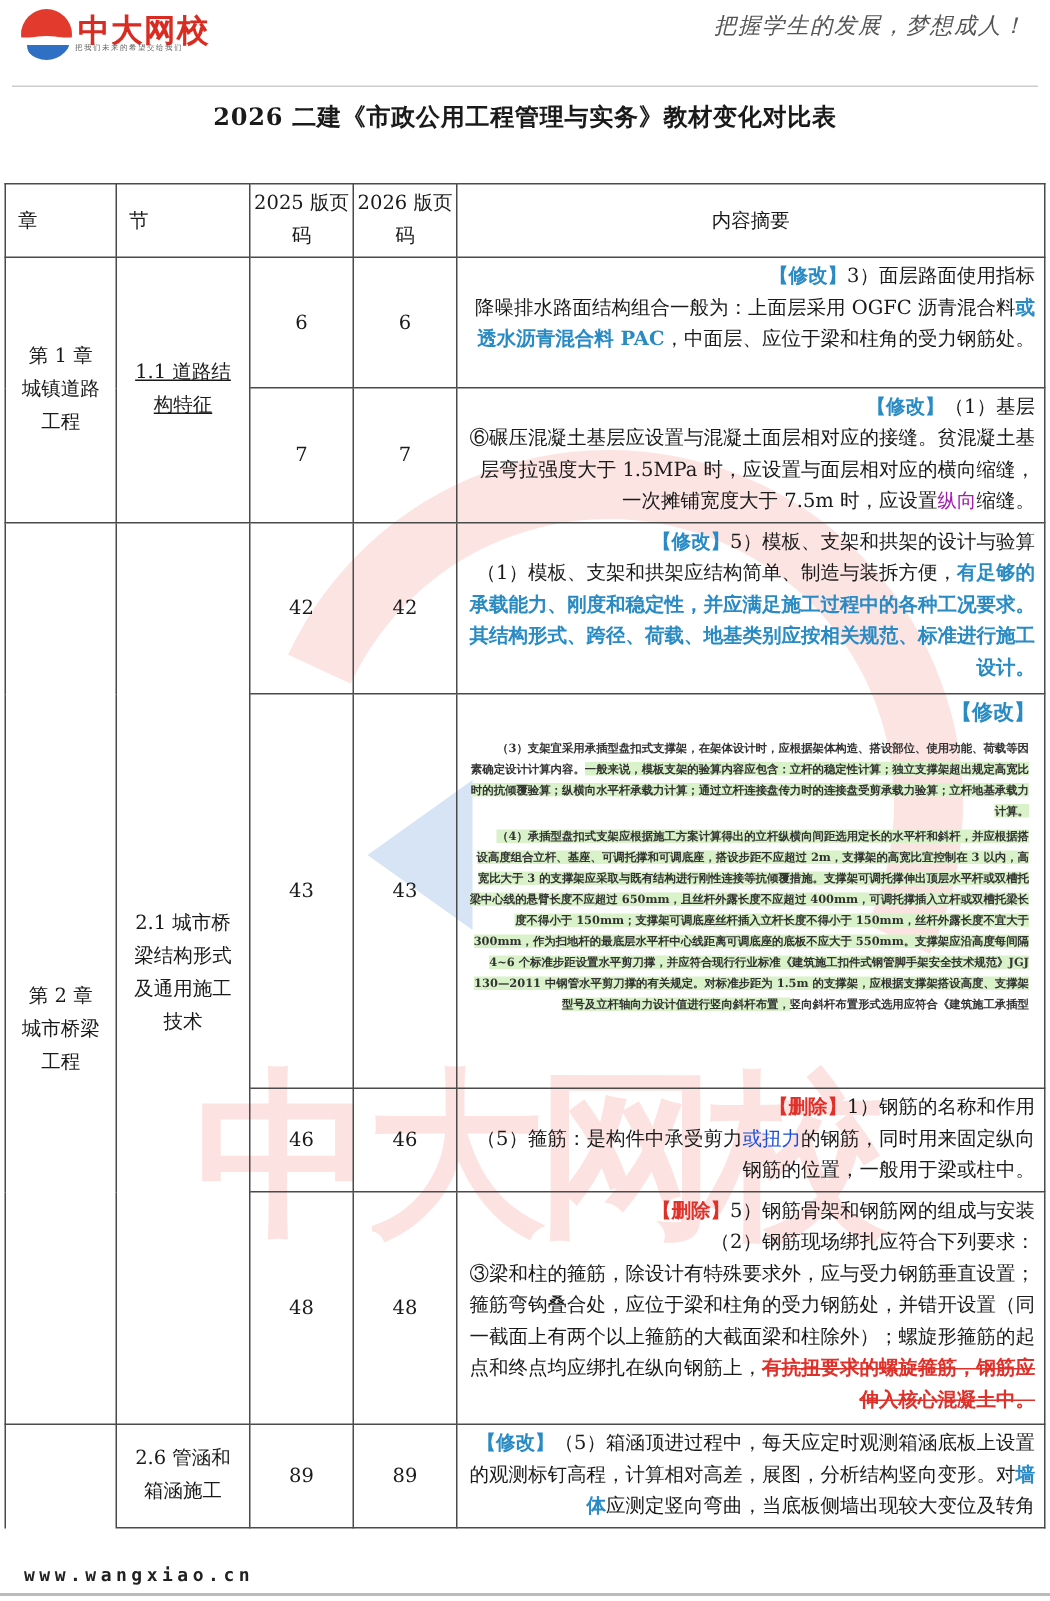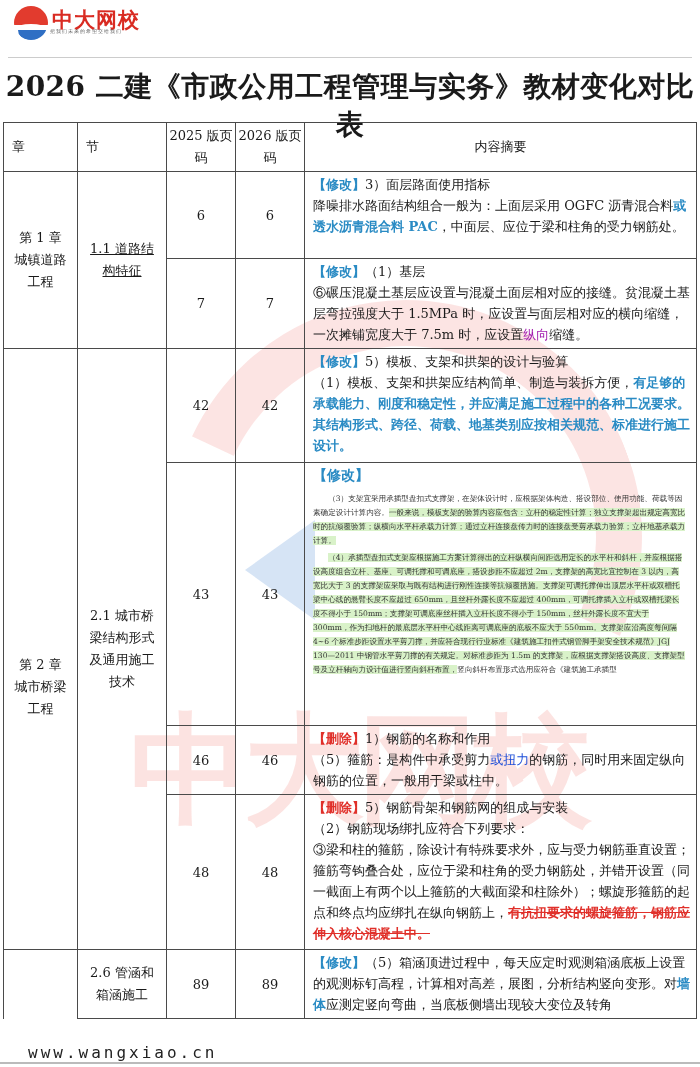--- a/index.html
+++ b/index.html
@@ -6,58 +6,59 @@
   body { width:700px; height:1067px; position:relative; overflow:hidden; font-family:"DejaVu Serif", "Liberation Serif", serif; color:#1a1a1a; }
   .header { position:absolute; left:0; top:0; width:700px; height:50px; }
   .logo { position:absolute; left:14px; top:6px; width:34px; height:34px; border-radius:50%; overflow:hidden; background:#ffffff; }
   .logo .top { position:absolute; left:0; top:0; width:34px; height:19px; background:#e23b2e; }
   .logo .wave { position:absolute; left:2px; top:18px; width:30px; height:8px; background:#fff; border-radius:50%; }
   .logo .bot { position:absolute; left:4px; top:24px; width:28px; height:10px; background:#2f6fc4; border-radius:0 0 14px 14px; }
   .brand { position:absolute; left:52px; top:6px; font-family:"DejaVu Sans", sans-serif; font-weight:bold; font-size:21px; color:#d92b22; letter-spacing:1px; }
   .brand-sub { position:absolute; left:50px; top:28px; font-family:"DejaVu Sans", sans-serif; font-size:5px; color:#666; letter-spacing:1px; }
   .slogan { position:absolute; right:16px; top:8px; font-family:"DejaVu Serif", serif; font-style:italic; font-size:15px; color:#555; letter-spacing:1px; }
   .top-rule { position:absolute; left:8px; top:57px; width:684px; height:1px; background:#ccc; }
-  .title { position:absolute; left:0; top:68px; width:700px; text-align:center; font-size:28px; font-weight:bold; letter-spacing:0.5px; }
+  .title { position:absolute; left:0; top:68px; width:700px; text-align:center; font-size:16px; font-weight:bold; letter-spacing:0.5px; }
 
   .watermark-arc { position:absolute; left:170px; top:300px; width:380px; height:380px; border-radius:50%; border:46px solid rgba(235,90,80,0.16); border-bottom-color:transparent; border-left-color:transparent; transform:rotate(-20deg); }
   .watermark-blue { position:absolute; left:245px; top:520px; width:0; height:0; border-top:50px solid transparent; border-bottom:50px solid transparent; border-right:70px solid rgba(70,130,210,0.22); }
   .watermark-text { position:absolute; left:130px; top:690px; font-family:"DejaVu Sans", sans-serif; font-weight:bold; font-size:120px; color:rgba(235,80,70,0.16); letter-spacing:-6px; white-space:nowrap; }
 
   table.cmp { position:absolute; left:3px; top:122px; width:694px; border-collapse:collapse; table-layout:fixed; font-size:13px; }
   table.cmp td, table.cmp th { border:1px solid #4a4a4a; padding:0; vertical-align:middle; }
   table.cmp th { font-weight:normal; height:48px; font-size:13px; }
   .c-ch { width:74px; } .c-sec { width:89px; } .c-p25 { width:69px; } .c-p26 { width:69px; }
   .center { text-align:center; }
   .left-pad { text-align:left; padding-left:8px !important; }
   .lbl { line-height:22px; }
   .pg { text-align:center; font-size:13px; }
-  .content { padding:2px 6px 3px 8px !important; line-height:21px; font-size:13px; vertical-align:top !important; text-align:left; }
+  .content { padding:2px 6px 3px 8px !important; line-height:21px; font-size:13px; vertical-align:top !important; text-align:right; }
   .tag-mod { color:#2a8bc4; font-weight:bold; }
   .tag-del { color:#e0302a; font-weight:bold; }
   .blue { color:#2a8bc4; font-weight:bold; }
   .blue-n { color:#a21caf; }
   .red { color:#1d4ed8; font-weight:normal; }
   .strike { color:#e0302a; font-weight:bold; text-decoration:line-through; }
-  .scan { font-size:7.6px; line-height:14px; color:#333; text-indent:2em; margin:0 4px 3px 0; }
+  .scan { font-size:7.6px; line-height:14px; color:#333; text-indent:2em; margin:0 4px 3px 0;font-weight:bold; }
   .hl { background:#d9f2c9; }
-  .footer-url { position:absolute; left:28px; top:1043px; font-family:"DejaVu Sans Mono", monospace; font-size:16px; letter-spacing:3px; color:#222; }
+  .footer-url { position:absolute; left:16px; top:1043px; font-family:"DejaVu Sans Mono", monospace; font-size:12px; letter-spacing:3px; color:#222;font-weight:bold; }
   .footer-page { position:absolute; right:14px; top:1072px; font-size:13px; color:#333; }
   .footer-rule { position:absolute; left:0; top:1062px; width:700px; height:2px; background:#bbb; }
 </style>
 </head>
 <body>
 
 <div class="header">
   <div class="logo">
     <div class="top"></div>
       <div class="wave"></div>
       <div class="bot"></div>
   </div>
   <div class="brand">中大网校</div>
   <div class="brand-sub">把我们未来的希望交给我们</div>
+  <div class="slogan">把握学生的发展，梦想成人！</div>
 </div>
 <div class="top-rule"></div>
 
 <div class="title">2026 二建《市政公用工程管理与实务》教材变化对比表</div>
 
 <div class="watermark-arc"></div>
 <div class="watermark-blue"></div>
 <div class="watermark-text">中大网校</div>
 
 <table class="cmp">

